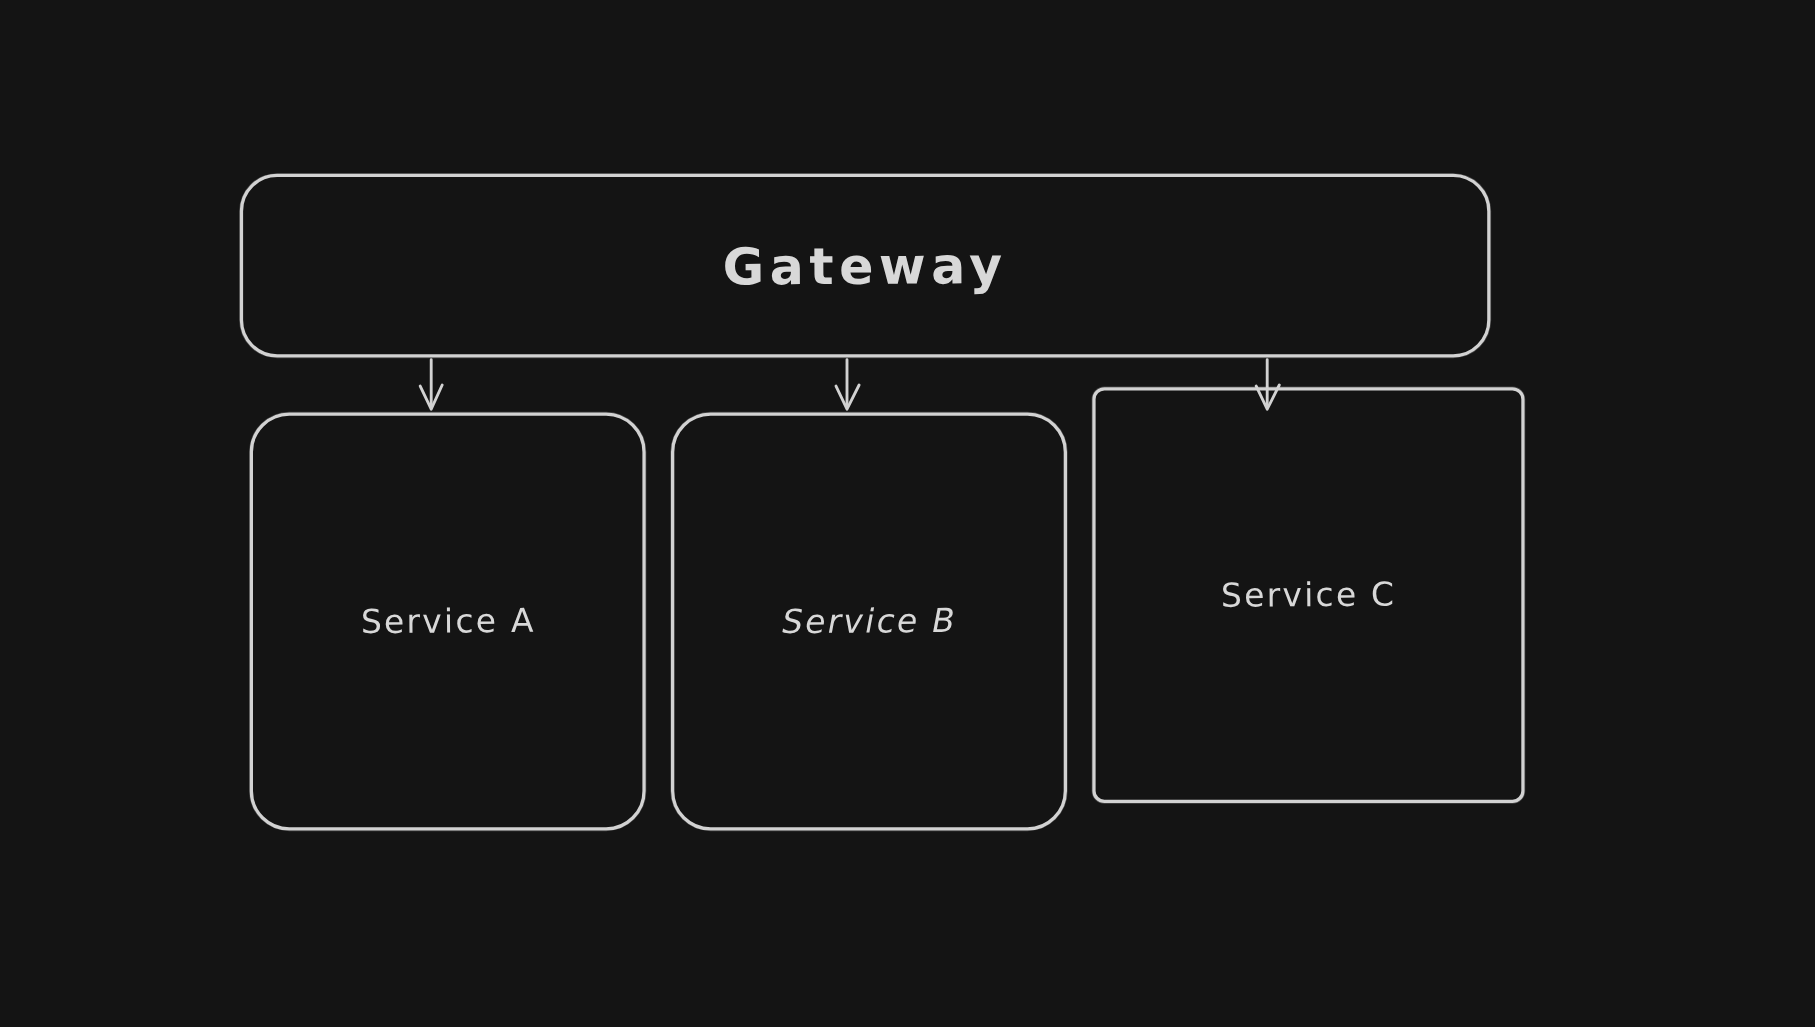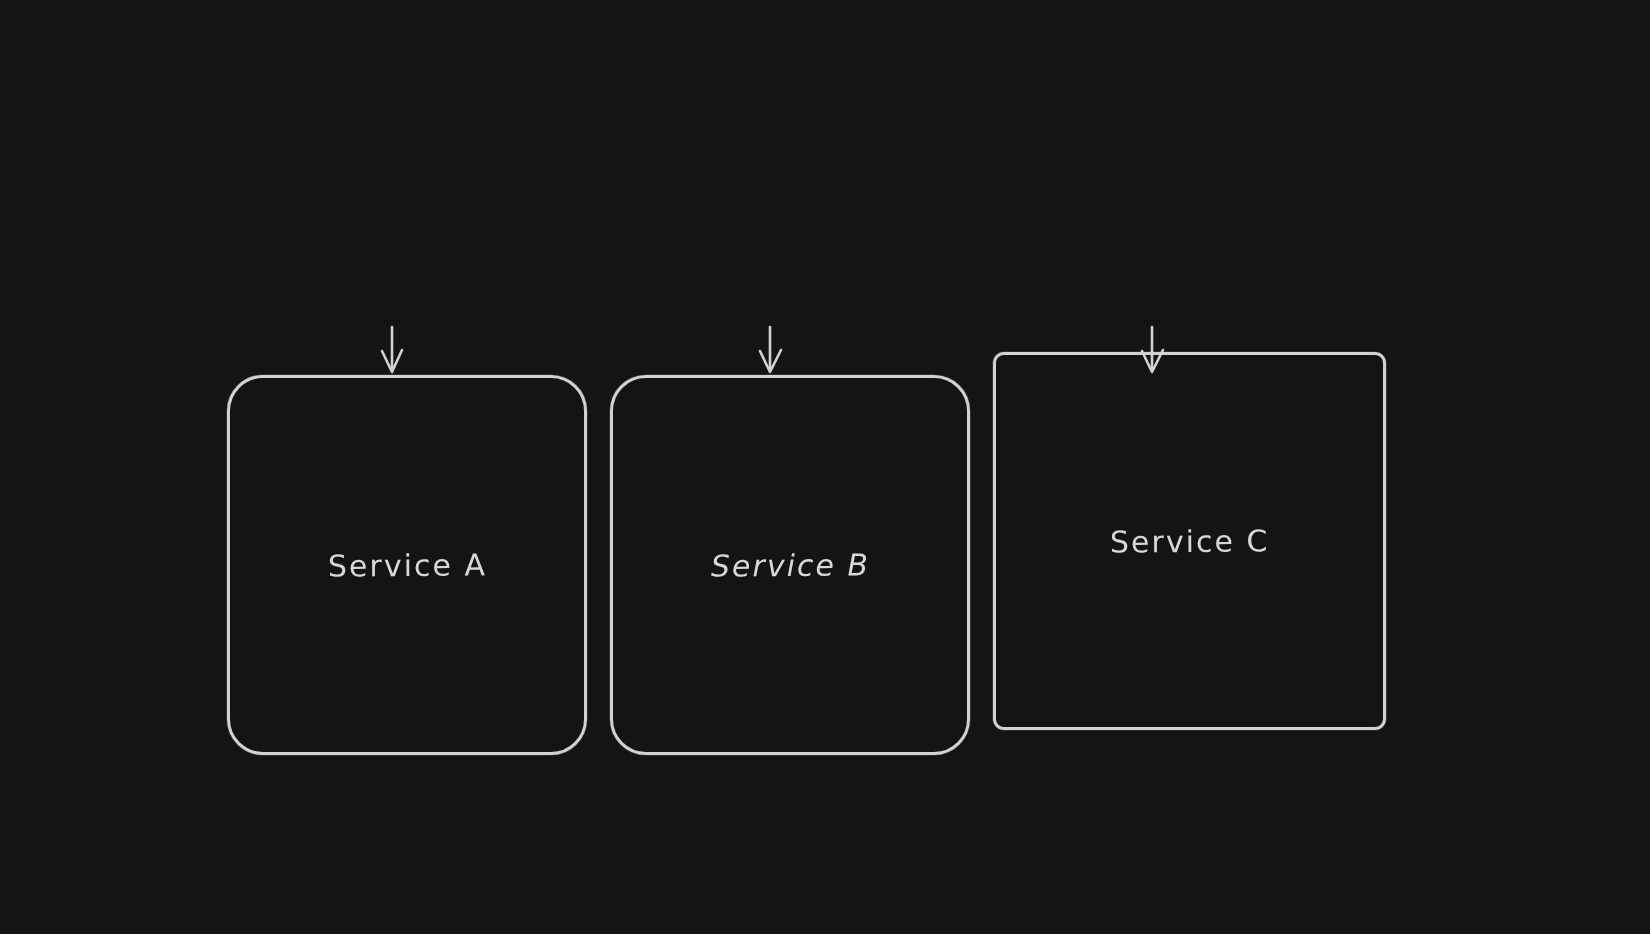--- a/index.html
+++ b/index.html
@@ -84,20 +84,23 @@
     <g>
       <line x1="770" y1="327" x2="770" y2="370"></line>
       <path d="M 760 351 L 770 372 L 781 350"></path>
     </g>
     <g>
       <line x1="1152" y1="327" x2="1152" y2="370"></line>
       <path d="M 1142 351 L 1152 372 L 1163 350"></path>
     </g>
   </svg>
 
+  <div class="node node-gateway">
+    <span class="label">Gateway</span>
+  </div>
 
   <div class="node node-service node-service-a">
     <span class="label">Service A</span>
   </div>
 
   <div class="node node-service node-service-b">
     <span class="label">Service B</span>
   </div>
 
   <div class="node node-service node-service-c">

